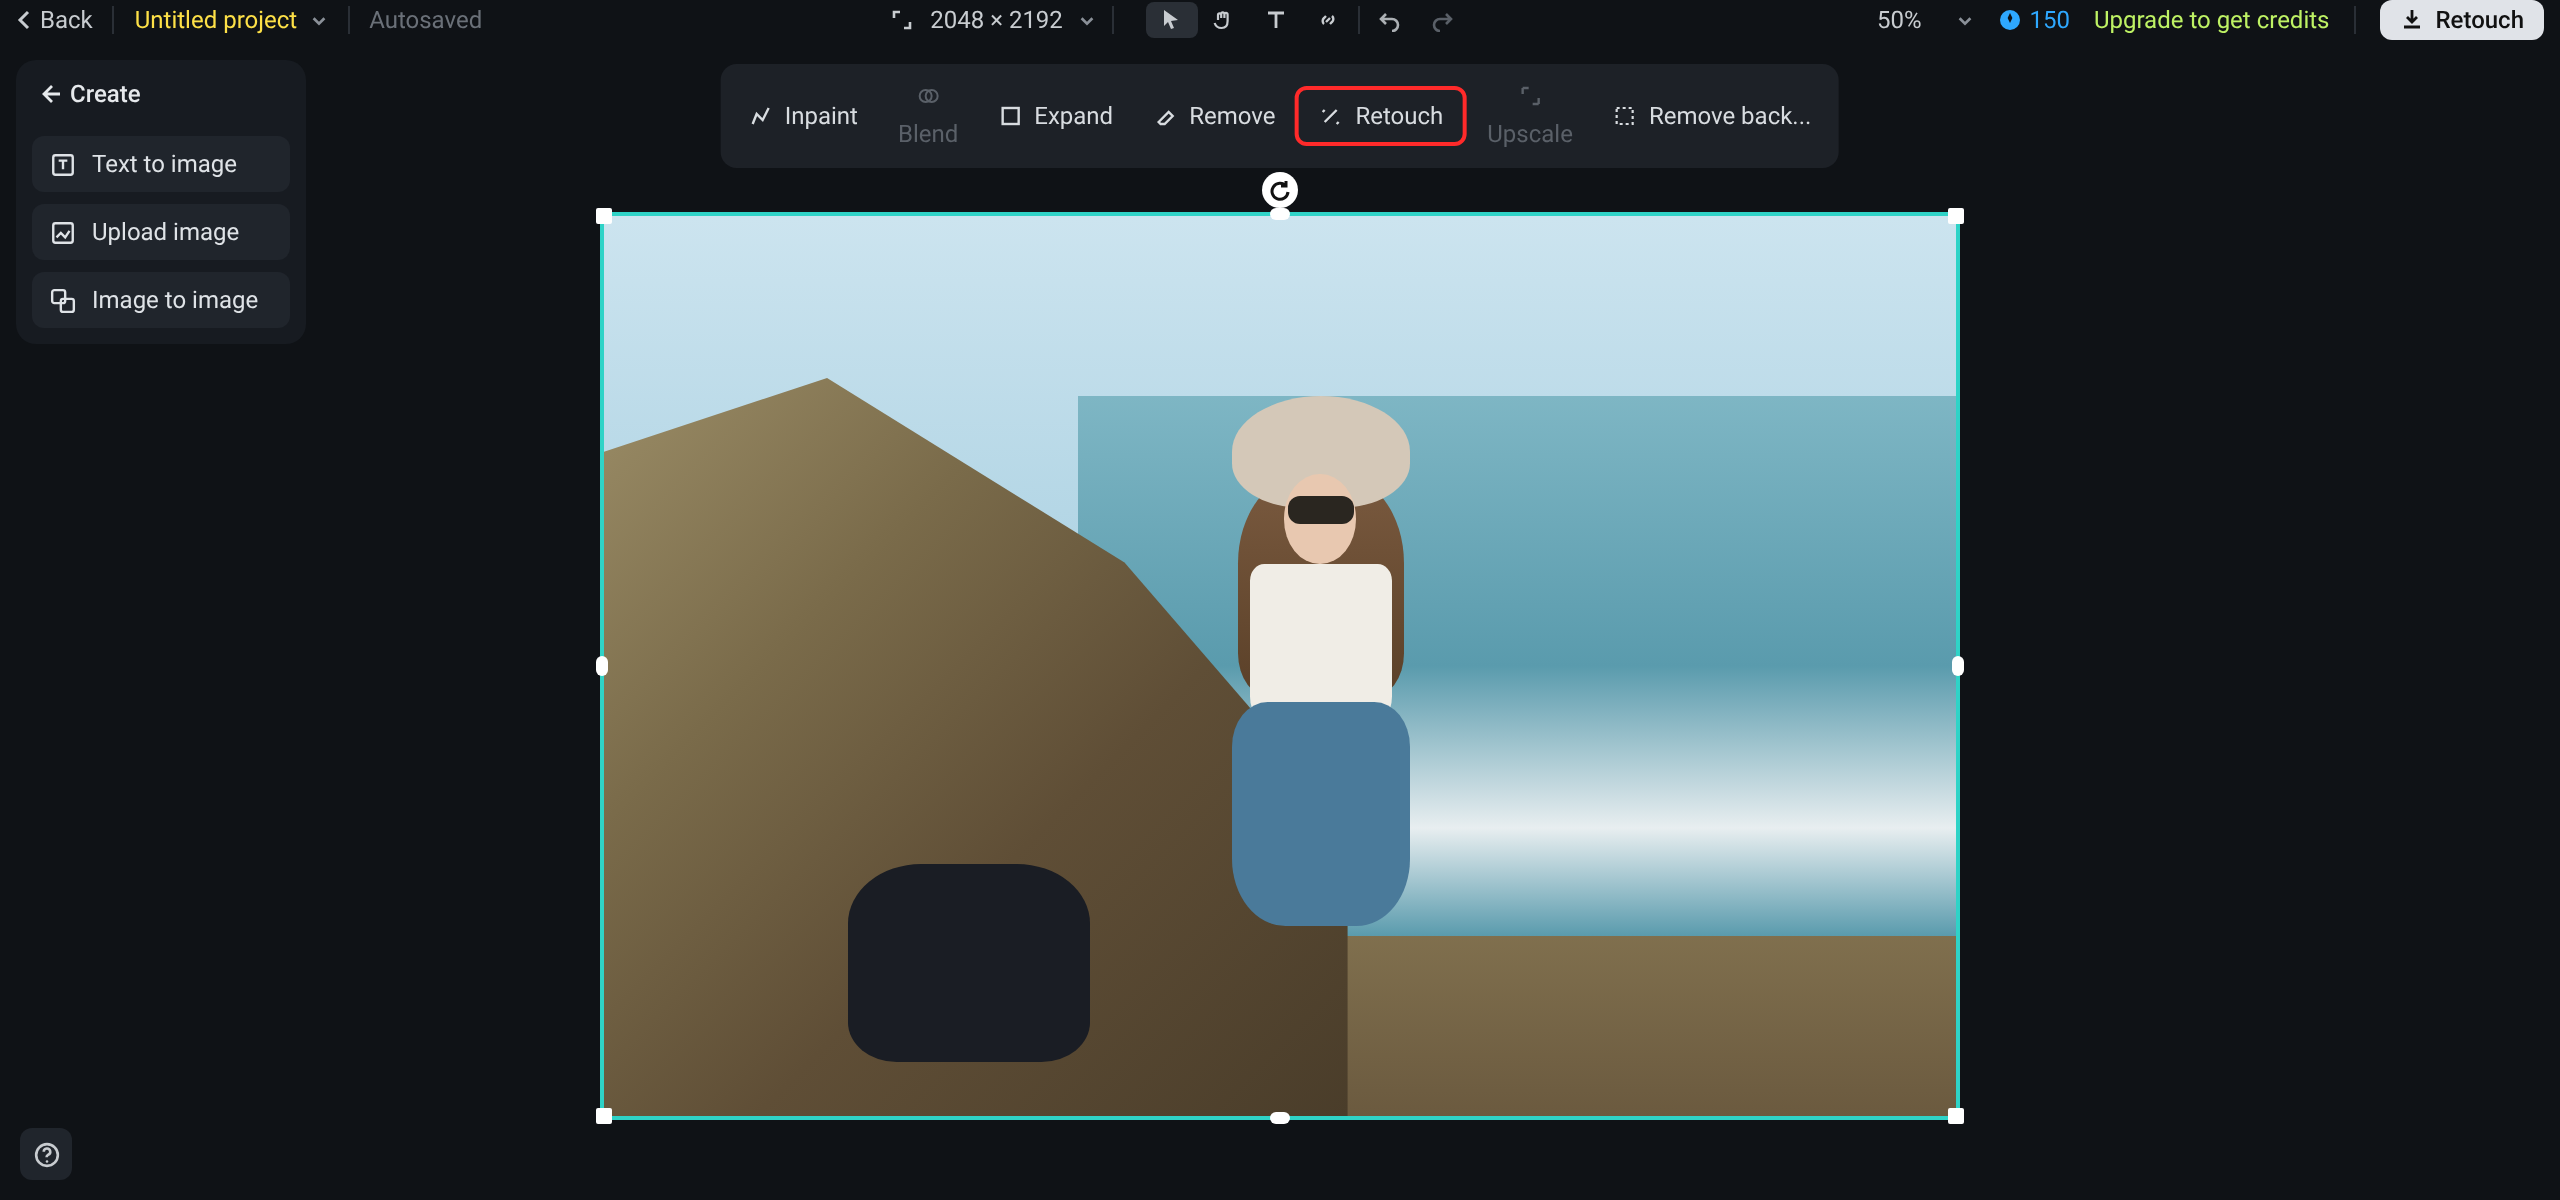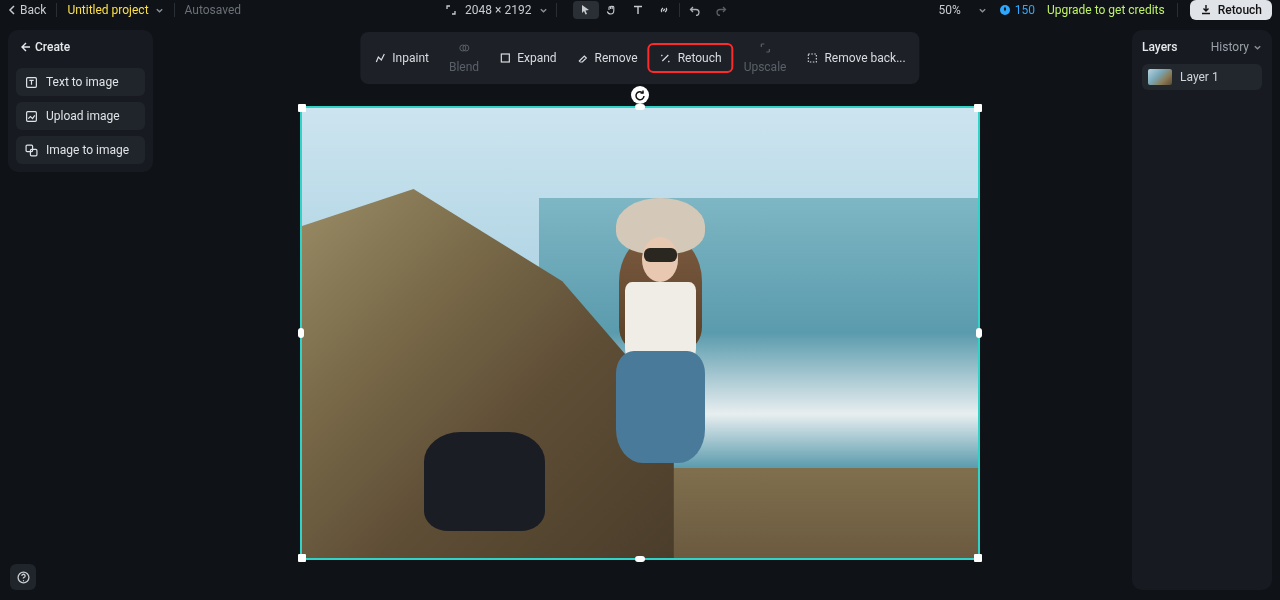--- a/index.html
+++ b/index.html
@@ -278,35 +278,20 @@
       <div class="handle h-tr"></div>
       <div class="handle h-bl"></div>
       <div class="handle h-br"></div>
       <div class="handle h-l"></div>
       <div class="handle h-r"></div>
       <div class="handle h-t"></div>
       <div class="handle h-b"></div>
     </div>
   </div>
 
-  <div class="right-panel">
-    <div class="rp-head">
-      <span class="rp-title">Layers</span>
-      <div class="rp-history">
-        <span>History</span>
-        <svg width="9" height="9" viewBox="0 0 10 10">
-            <path d="M2 3.5 L5 6.5 L8 3.5" stroke="#8a9098" fill="none" stroke-width="1.5"></path>
-          </svg>
-      </div>
-    </div>
-    <div class="layer-row">
-      <div class="thumb"></div>
-      <span>Layer 1</span>
-    </div>
-  </div>
 
   <div class="help-btn">
     <svg width="13" height="13" viewBox="0 0 12 12">
         <circle cx="6" cy="6" r="5" stroke="currentColor" fill="none" stroke-width="1.2"></circle>
         <path d="M4.5 4.5 a1.5 1.5 0 1 1 2 1.4 c-.5.3-.7.6-.7 1.1" stroke="currentColor" fill="none" stroke-width="1.2"></path>
         <circle cx="6" cy="9" r=".6" fill="currentColor"></circle>
       </svg>
   </div>
 </div>
 

